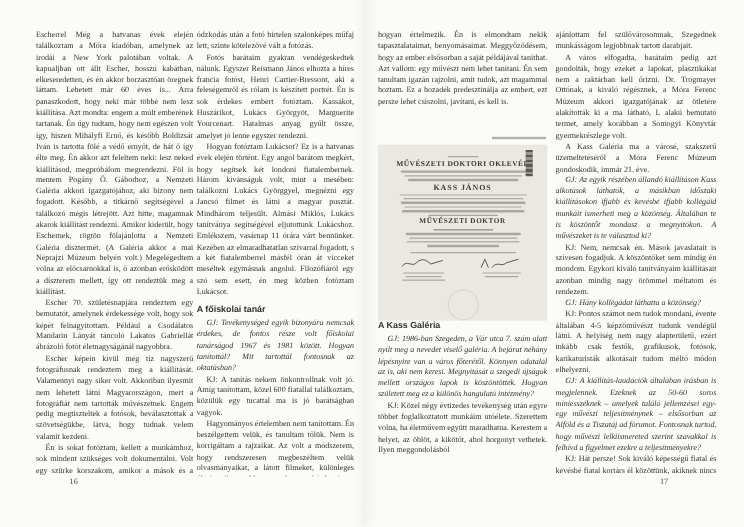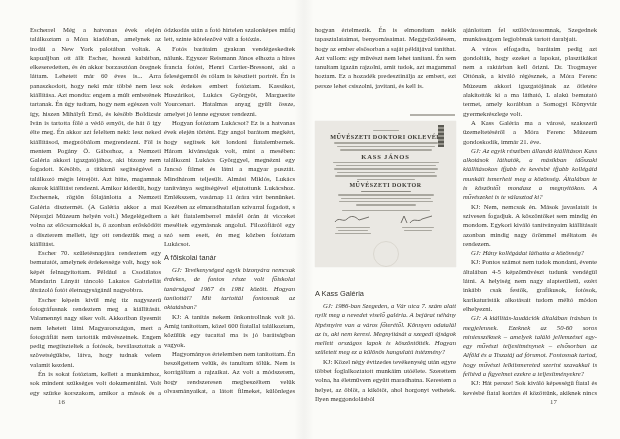--- a/index.html
+++ b/index.html
@@ -15,28 +15,28 @@
   }
   .col{
     position:absolute;
     font-size:6.7px;line-height:9.3px;
     text-align:justify;
     overflow:hidden;
   }
   #col1{left:30px;top:25px;width:131px;height:372px;}
   #col2{left:164px;top:25px;width:131px;height:372px;}
   #col3a{left:315px;top:25px;width:141px;height:86px;}
-  #col3b{left:315px;top:284px;width:141px;height:118px;}
+  #col3b{left:315px;top:261px;width:141px;height:118px;}
   #col4{left:463px;top:25px;width:134px;height:372px;}
   .para{margin:0;}
   .para.indent,.para.q,.para.a{text-indent:8px;}
   .para.q{font-style:italic;}
   .col-heading{
     margin:5px 0 3px;font-family:"Liberation Sans","DejaVu Sans",sans-serif;
-    font-size:7.4px;font-weight:normal;line-height:9px;text-align:left;
+    font-size:7.4px;font-weight:bold;line-height:9px;text-align:left;
   }
   .pagenum{
     position:absolute;top:398px;font-size:6.8px;color:#4a4844;
   }
   #pagenum-left{left:58px;}
   #pagenum-right{left:550px;}
 
   
   .cert{
     position:absolute;left:315px;top:121px;width:141px;height:146px;

